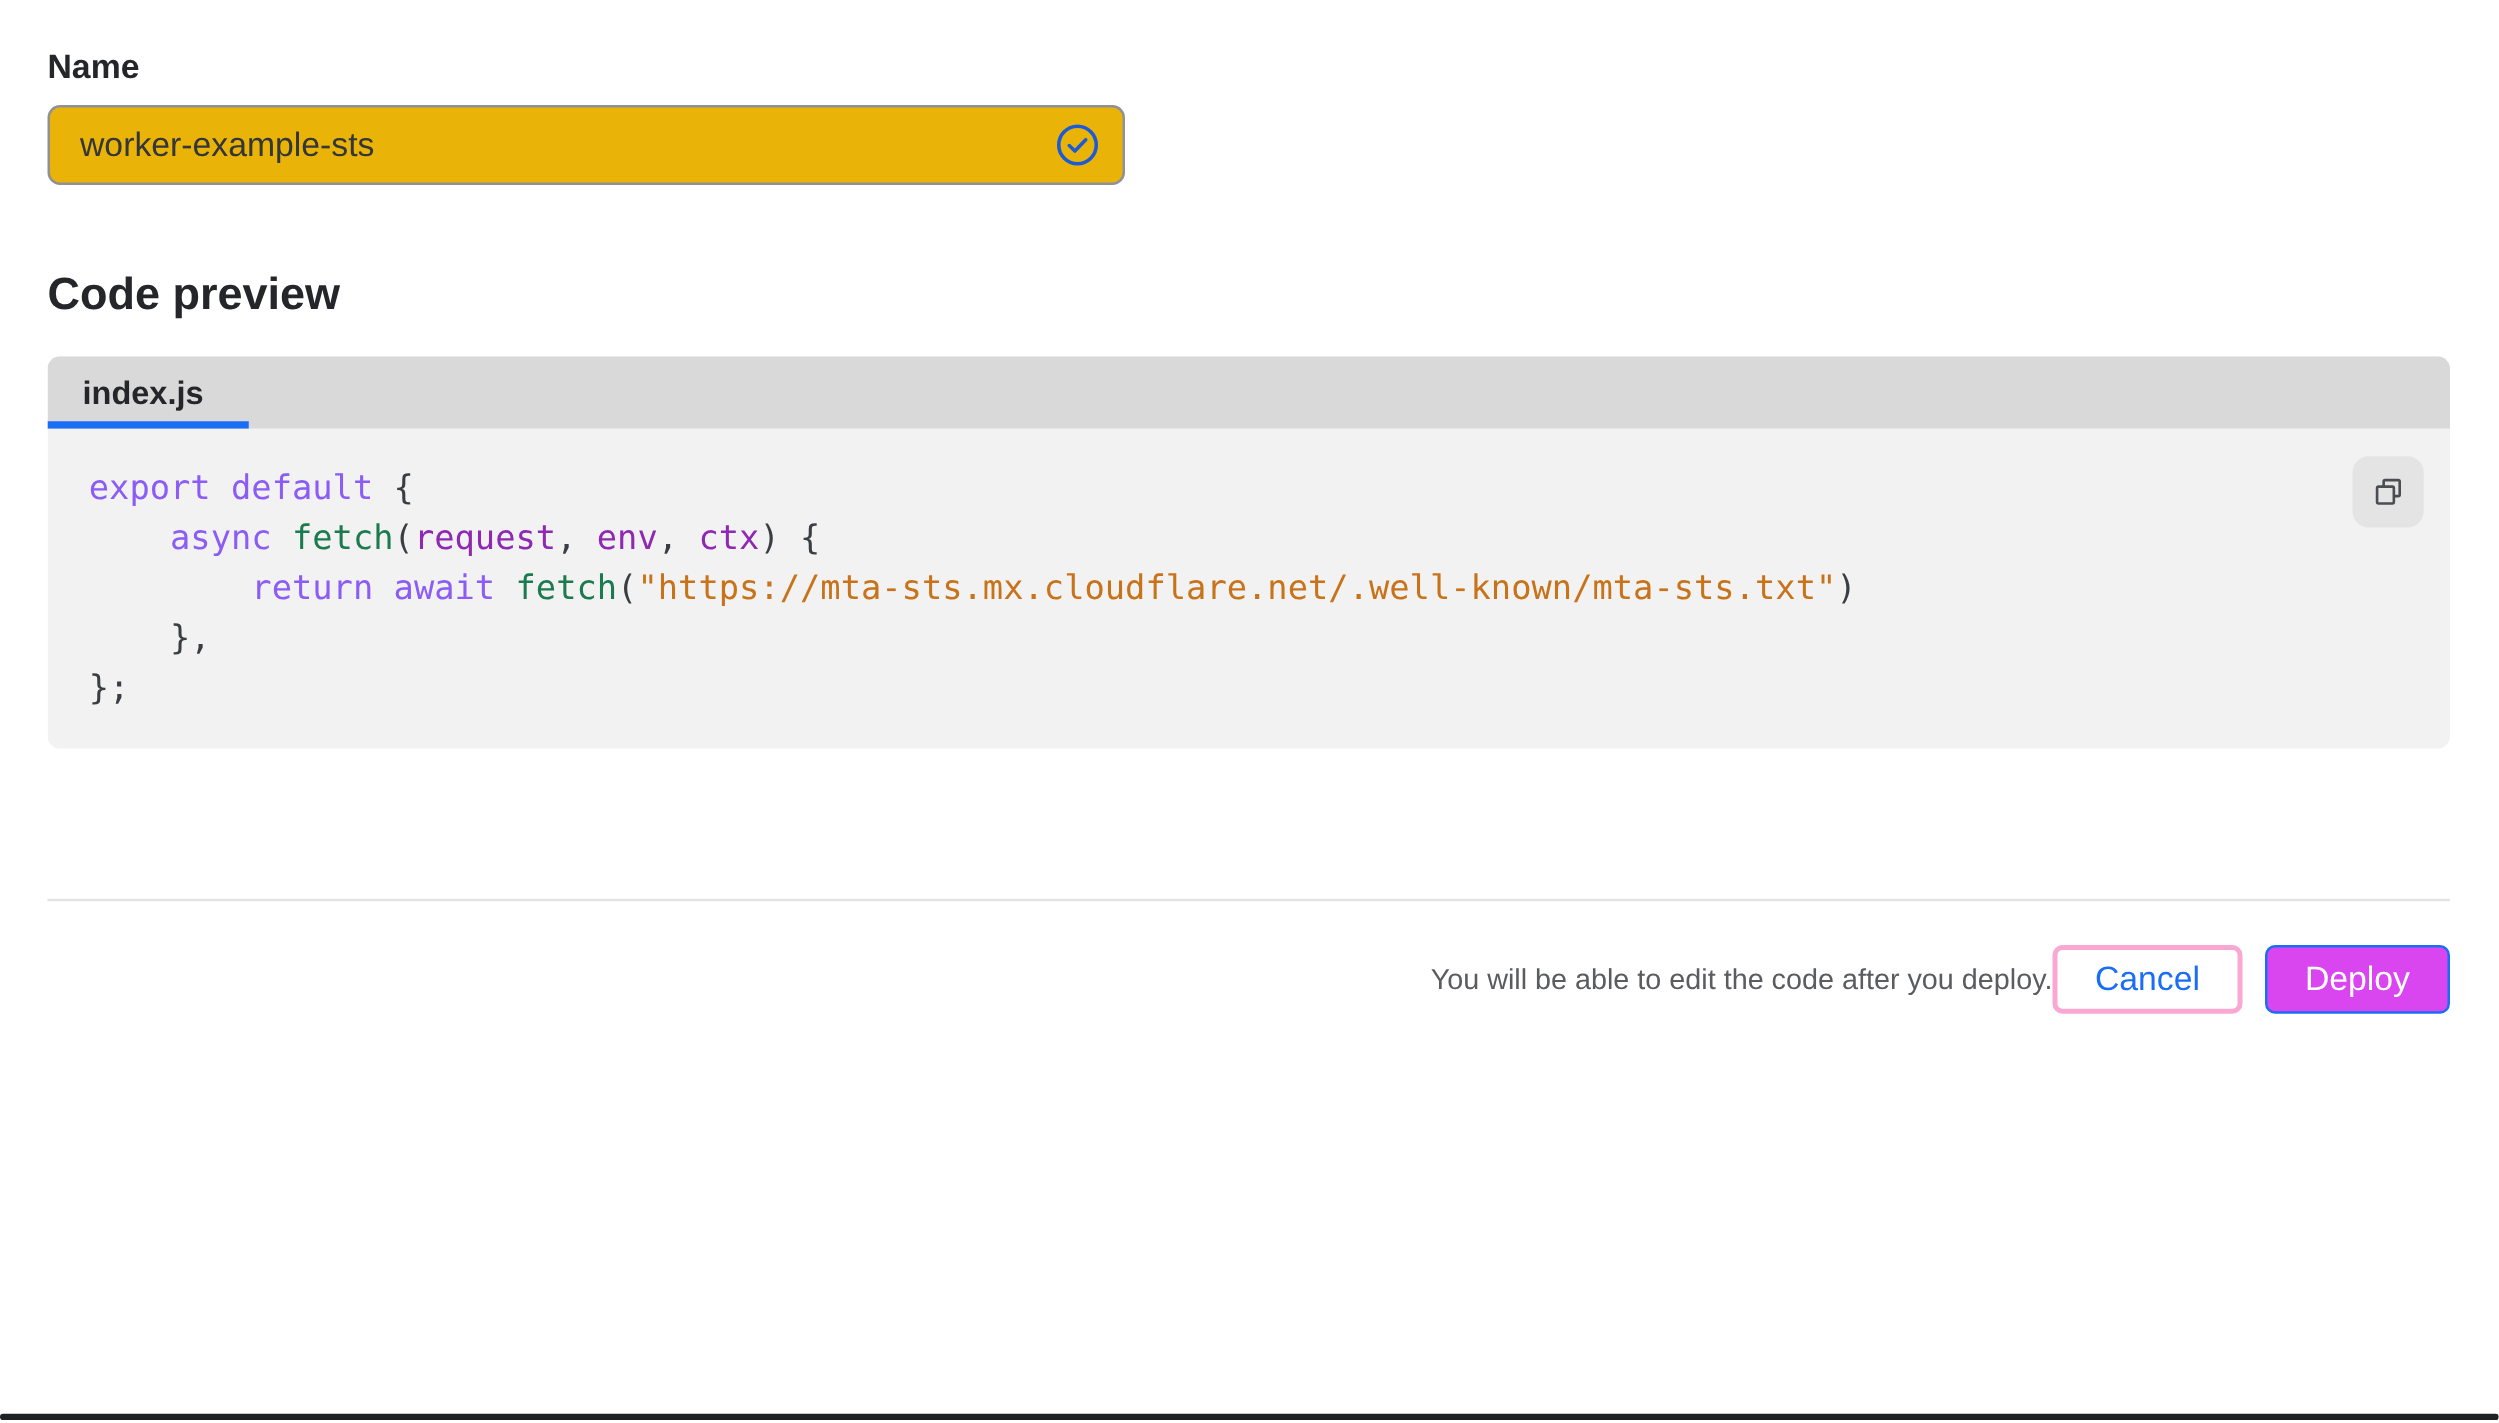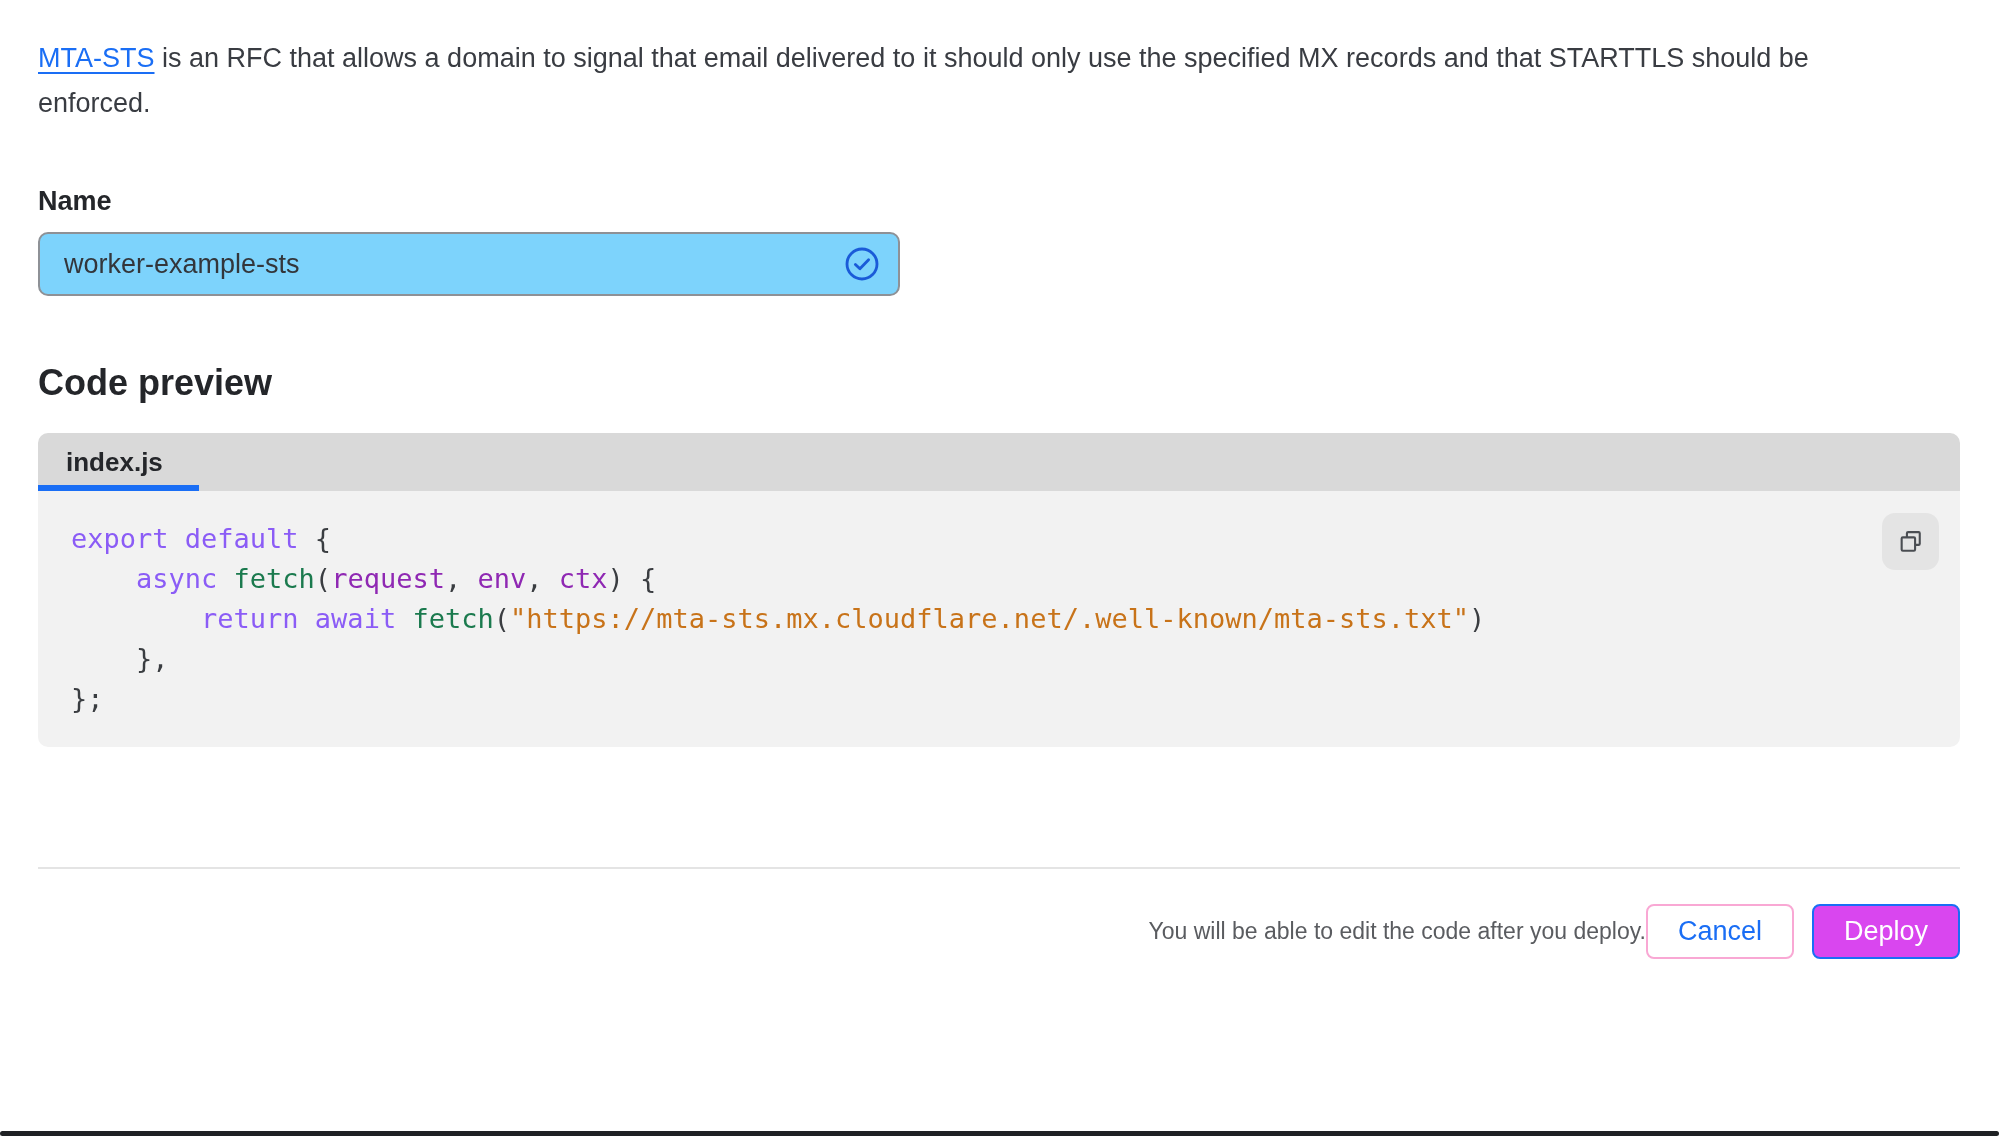--- a/index.html
+++ b/index.html
@@ -53,21 +53,21 @@
   }
   .input-wrap input {
     width: 100%;
     height: 100%;
     border: 2px solid #8e9196;
     border-radius: 10px;
     padding: 0 60px 0 24px;
     font-size: 27px;
     font-family: "Liberation Sans", "DejaVu Sans", sans-serif;
     color: #33363b;
-    background: #7dd3fc;
+    background: #eab308;
     outline: none;
   }
   .valid-icon {
     position: absolute;
     right: 20px;
     top: 50%;
     transform: translateY(-50%);
     width: 36px;
     height: 36px;
     display: block;
@@ -174,21 +174,21 @@
     border-radius: 8px;
     font-size: 27px;
     font-family: "Liberation Sans", "DejaVu Sans", sans-serif;
     cursor: pointer;
     display: flex;
     align-items: center;
     justify-content: center;
   }
   .btn-secondary {
     background: #ffffff;
-    border: 2px solid #f9a8d4;
+    border: 4px solid #f9a8d4;
     color: #1a6ef5;
   }
   .btn-primary {
     background: #d946ef;
     border: 2px solid #1a6ef5;
     color: #ffffff;
   }
 
   .window-bottom-edge {
     position: absolute;
@@ -199,21 +199,20 @@
     background: #1f2124;
     border-radius: 3px;
   }
 </style>
 </head>
 <body>
 
 <div class="page">
 
 
-  <p class="description"><a class="doc-link">MTA-STS</a><span> is an RFC that allows a domain to signal that email delivered to it should only use the specified MX records and that STARTTLS should be enforced.</span></p>
 
   <label class="field-label">Name</label>
   <div class="input-wrap">
     <input type="text" value="worker-example-sts" style="">
     <svg class="valid-icon" viewBox="0 0 24 24" fill="none">
       <circle cx="12" cy="12" r="10" stroke="#1a5bd8" stroke-width="1.9"></circle>
       <path d="M7.6 12.3 L10.6 15.2 L16.4 9.2" stroke="#1a5bd8" stroke-width="1.9" stroke-linecap="round" stroke-linejoin="round"></path>
     </svg>
   </div>
 

